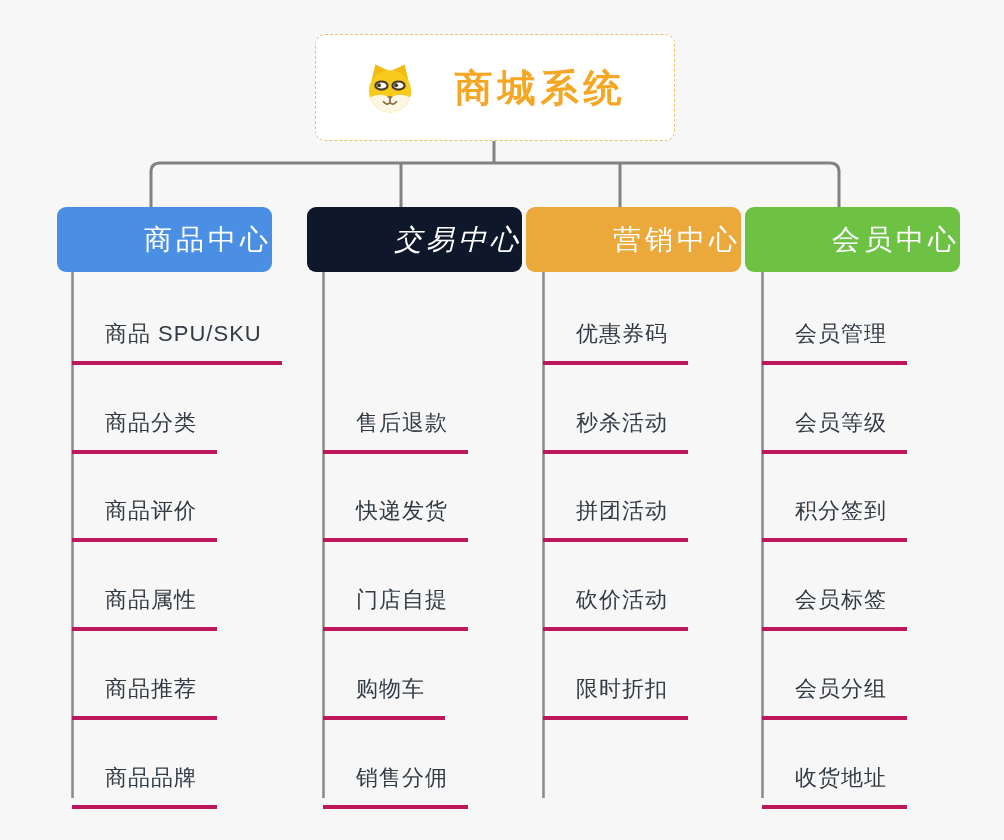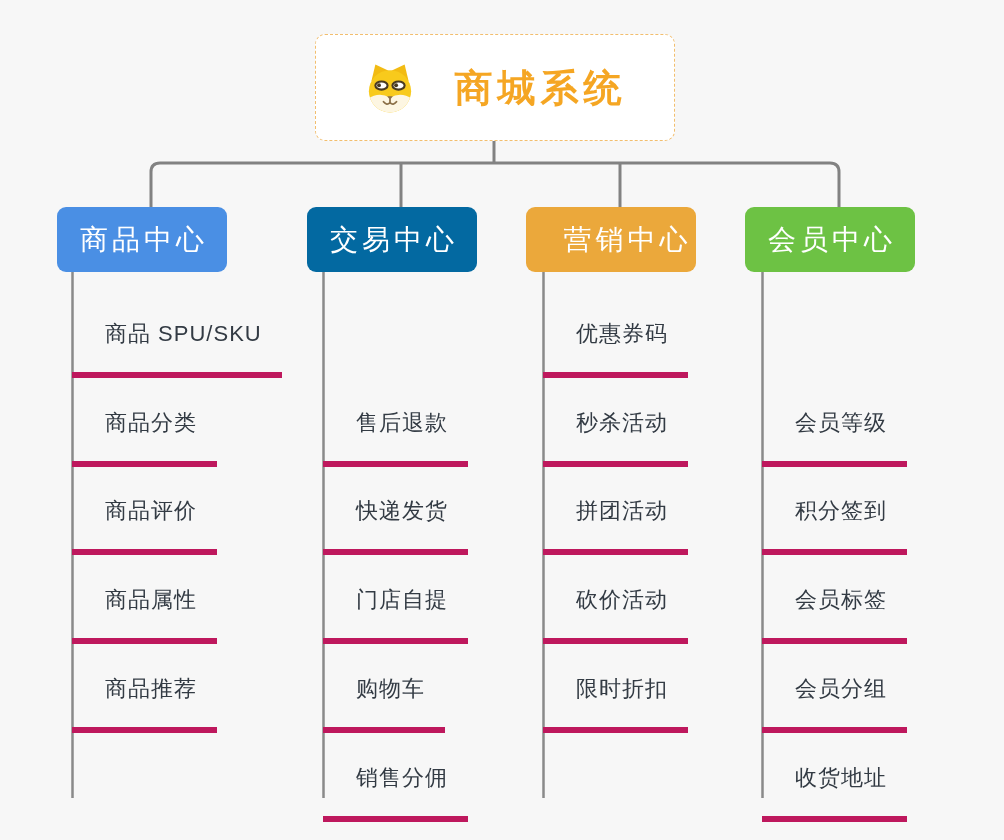--- a/index.html
+++ b/index.html
@@ -20,32 +20,32 @@
     display:flex;align-items:center;justify-content:center;gap:14px;
   }
   .root-title{
     font-size:38px;font-weight:600;letter-spacing:5px;color:#F5A623;
     white-space:nowrap;line-height:1;padding-left:5px;margin-left:20px;
   }
   .doge{width:52px;height:52px;flex:0 0 auto;}
 
   
   .branch{
-    position:absolute;top:207px;width:170px;height:65px;border-radius:9px;
-    display:flex;align-items:center;justify-content:center;
+    position:absolute;top:207px;width:215px;height:65px;border-radius:9px;
+    display:flex;align-items:center;justify-content:flex-end;
     color:#FFFFFF;font-size:28px;letter-spacing:4px;padding-left:4px;
     box-sizing:border-box;white-space:nowrap;
   }
   .b1{left:57px}.b2{left:307px}.b3{left:526px}.b4{left:745px}
 
   
   .leaf{
     position:absolute;white-space:nowrap;
-    line-height:28px;padding:0 20px 24px 33px;
-    border-bottom:6px solid #be185d;
+    line-height:28px;padding:0 20px 13px 33px;
+    border-bottom:4px solid #be185d;
     font-size:22px;letter-spacing:1px;color:#333B44;
   }
   .c1{left:72px}.c2{left:323px}.c3{left:543px}.c4{left:762px}
   .r1{top:320px}.r2{top:409px}.r3{top:497px}.r4{top:586px}.r5{top:675px}.r6{top:764px}
 </style>
 </head>
 <body>
 
 <div class="stage">
 
@@ -81,47 +81,49 @@
       </g>
       <path d="M28.5 42 h7 l-3.5 4.5 Z" fill="#8B6F47"></path>
       <path d="M32 46 V50 M24 49 Q28 54 32 50 Q36 54 40 49" stroke="#8B6F47" stroke-width="2.2" fill="none" stroke-linecap="round"></path>
     </svg>
     <span class="root-title" style="color: rgb(245, 166, 35);">商城系统</span>
   </div>
 
   <div class="branch b1" style="background: rgb(74, 143, 228);">
     <span>商品中心</span>
   </div>
-  <div class="branch b2" style="background: #0369a1;">
+  <div class="branch b2" style="background: #0f172a; font-style: italic;">
     <span>交易中心</span>
   </div>
   <div class="branch b3" style="background: rgb(235, 168, 59); padding-left: 33px;">
     <span>营销中心</span>
   </div>
   <div class="branch b4" style="background: rgb(109, 194, 68);">
     <span>会员中心</span>
   </div>
 
   <div class="leaf c1 r1">商品 SPU/SKU</div>
   <div class="leaf c1 r2">商品分类</div>
   <div class="leaf c1 r3">商品评价</div>
   <div class="leaf c1 r4">商品属性</div>
   <div class="leaf c1 r5">商品推荐</div>
+  <div class="leaf c1 r6">商品品牌</div>
 
   <div class="leaf c2 r2">售后退款</div>
   <div class="leaf c2 r3">快递发货</div>
   <div class="leaf c2 r4">门店自提</div>
   <div class="leaf c2 r5">购物车</div>
   <div class="leaf c2 r6">销售分佣</div>
 
   <div class="leaf c3 r1">优惠券码</div>
   <div class="leaf c3 r2">秒杀活动</div>
   <div class="leaf c3 r3">拼团活动</div>
   <div class="leaf c3 r4">砍价活动</div>
   <div class="leaf c3 r5">限时折扣</div>
 
+  <div class="leaf c4 r1">会员管理</div>
   <div class="leaf c4 r2">会员等级</div>
   <div class="leaf c4 r3">积分签到</div>
   <div class="leaf c4 r4">会员标签</div>
   <div class="leaf c4 r5">会员分组</div>
   <div class="leaf c4 r6">收货地址</div>
 
 </div>
 
 </body></html>

